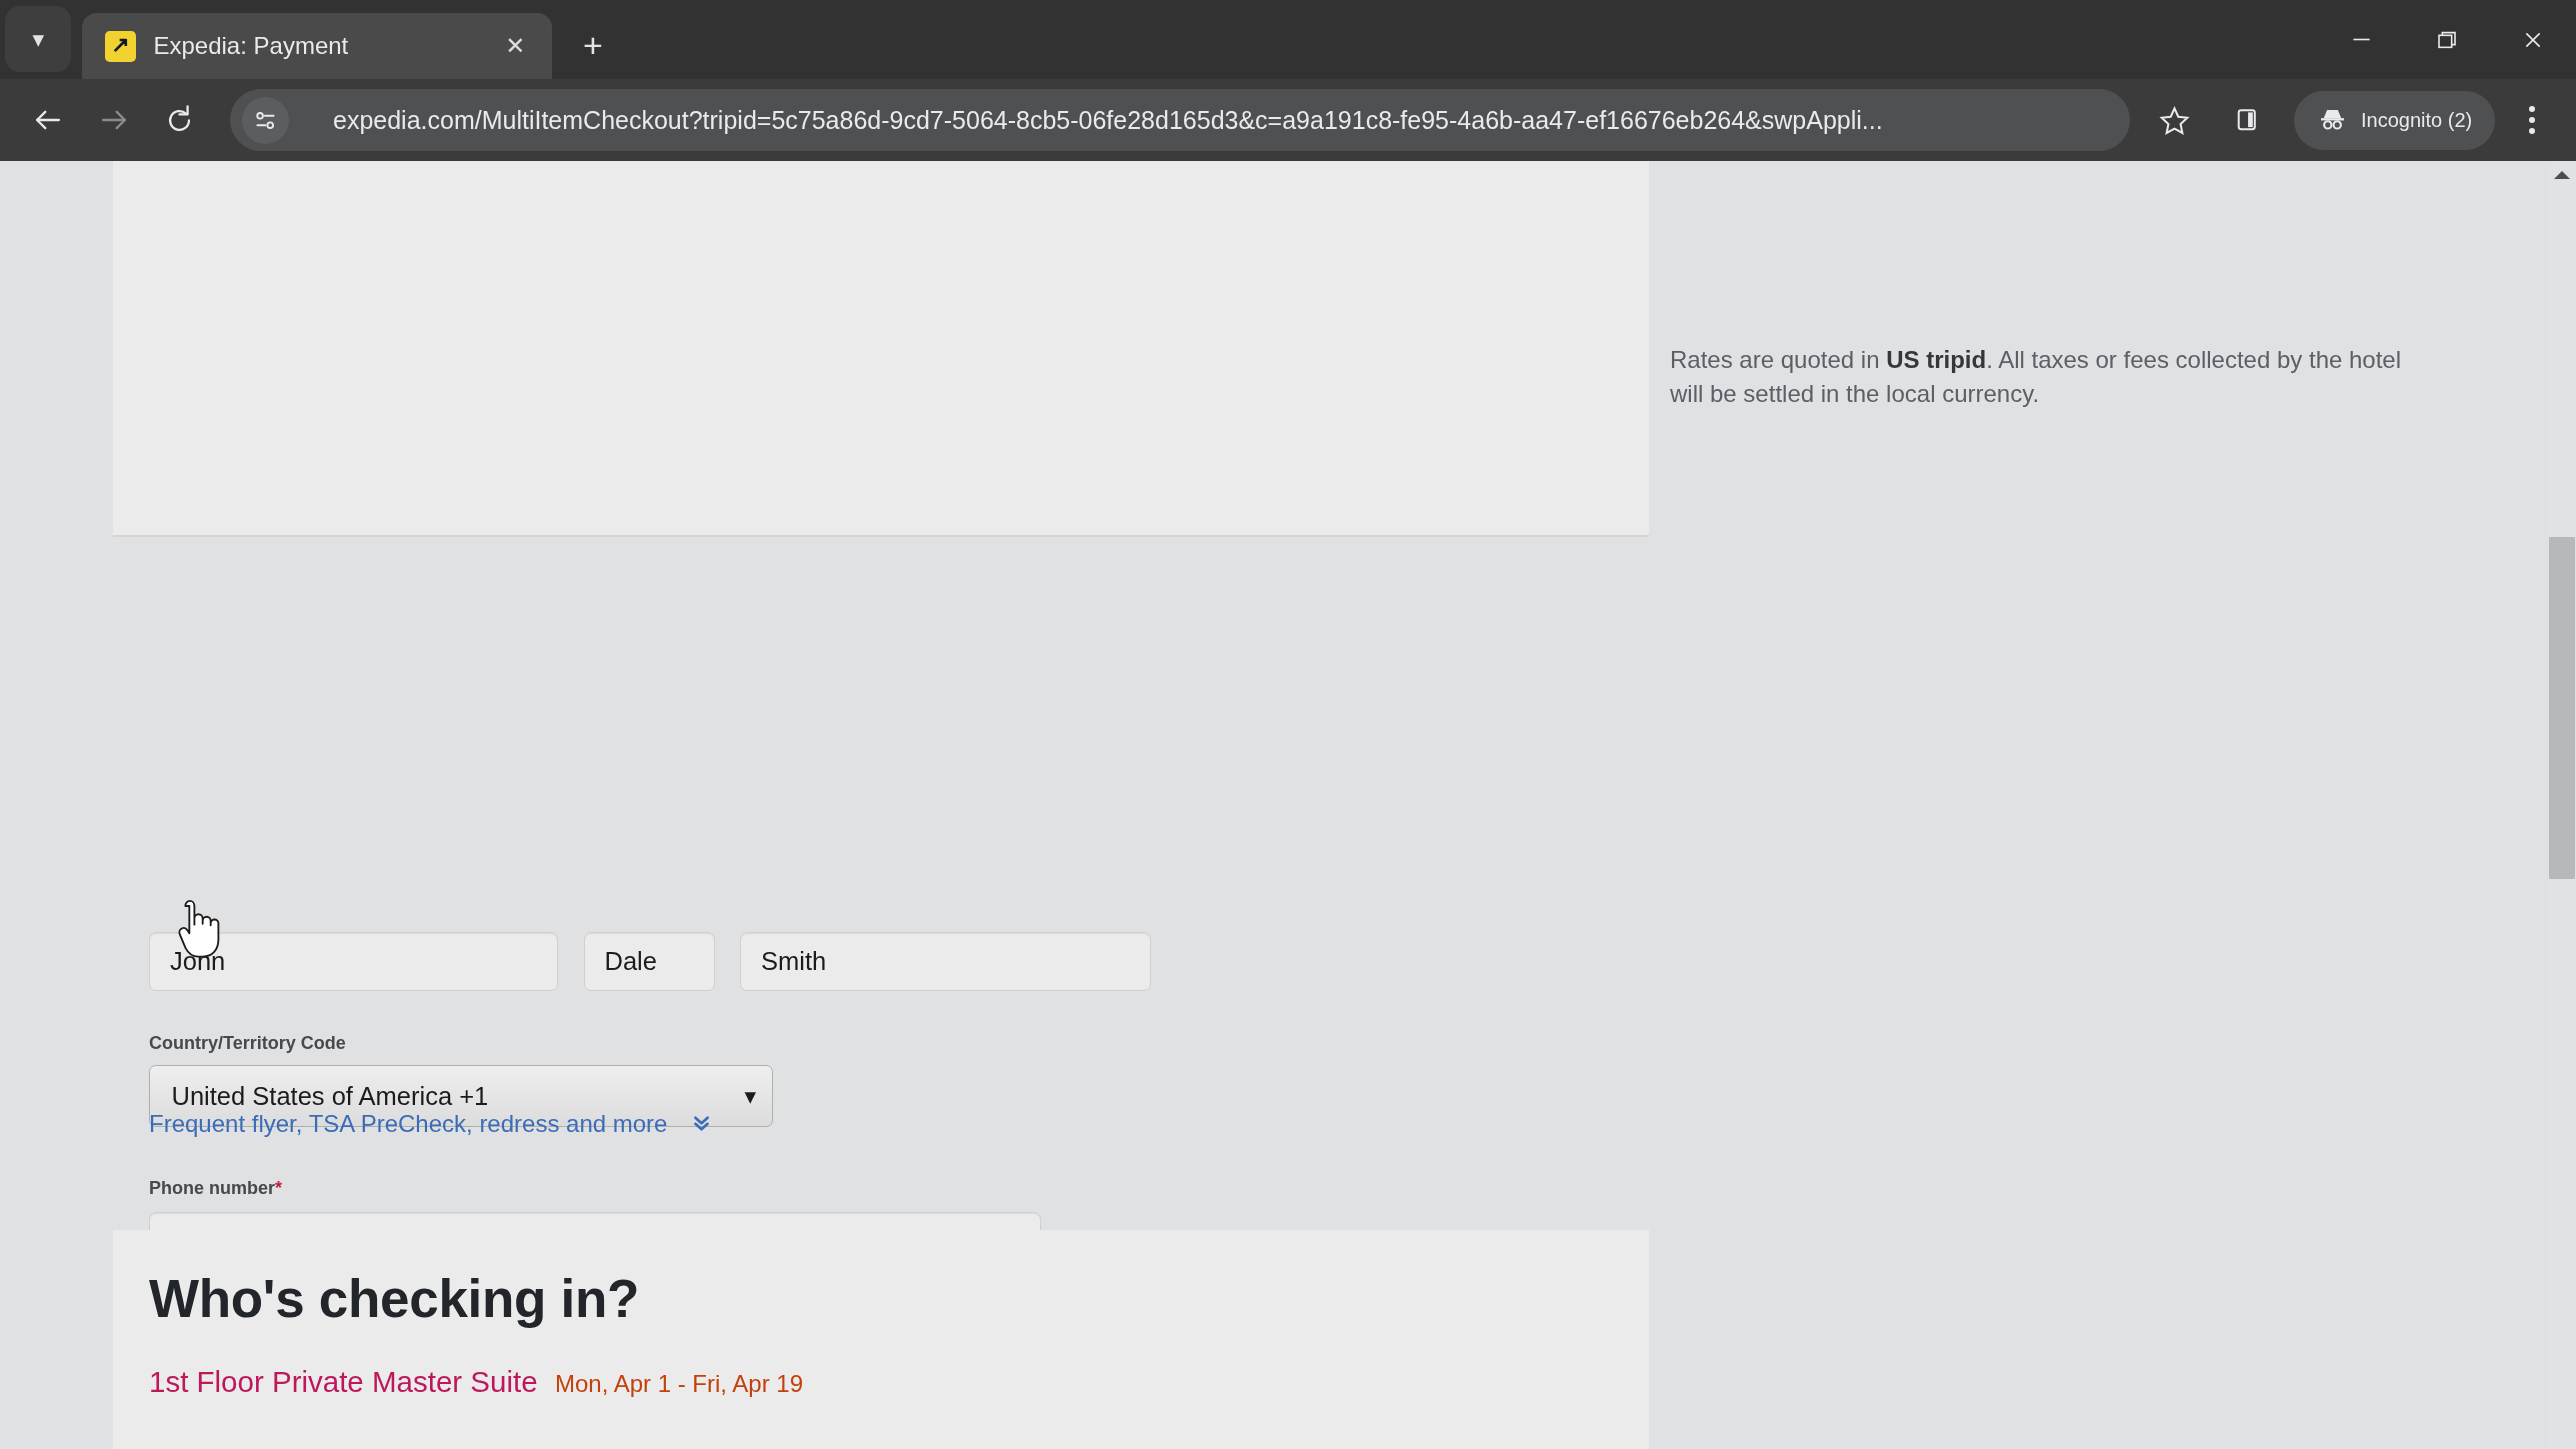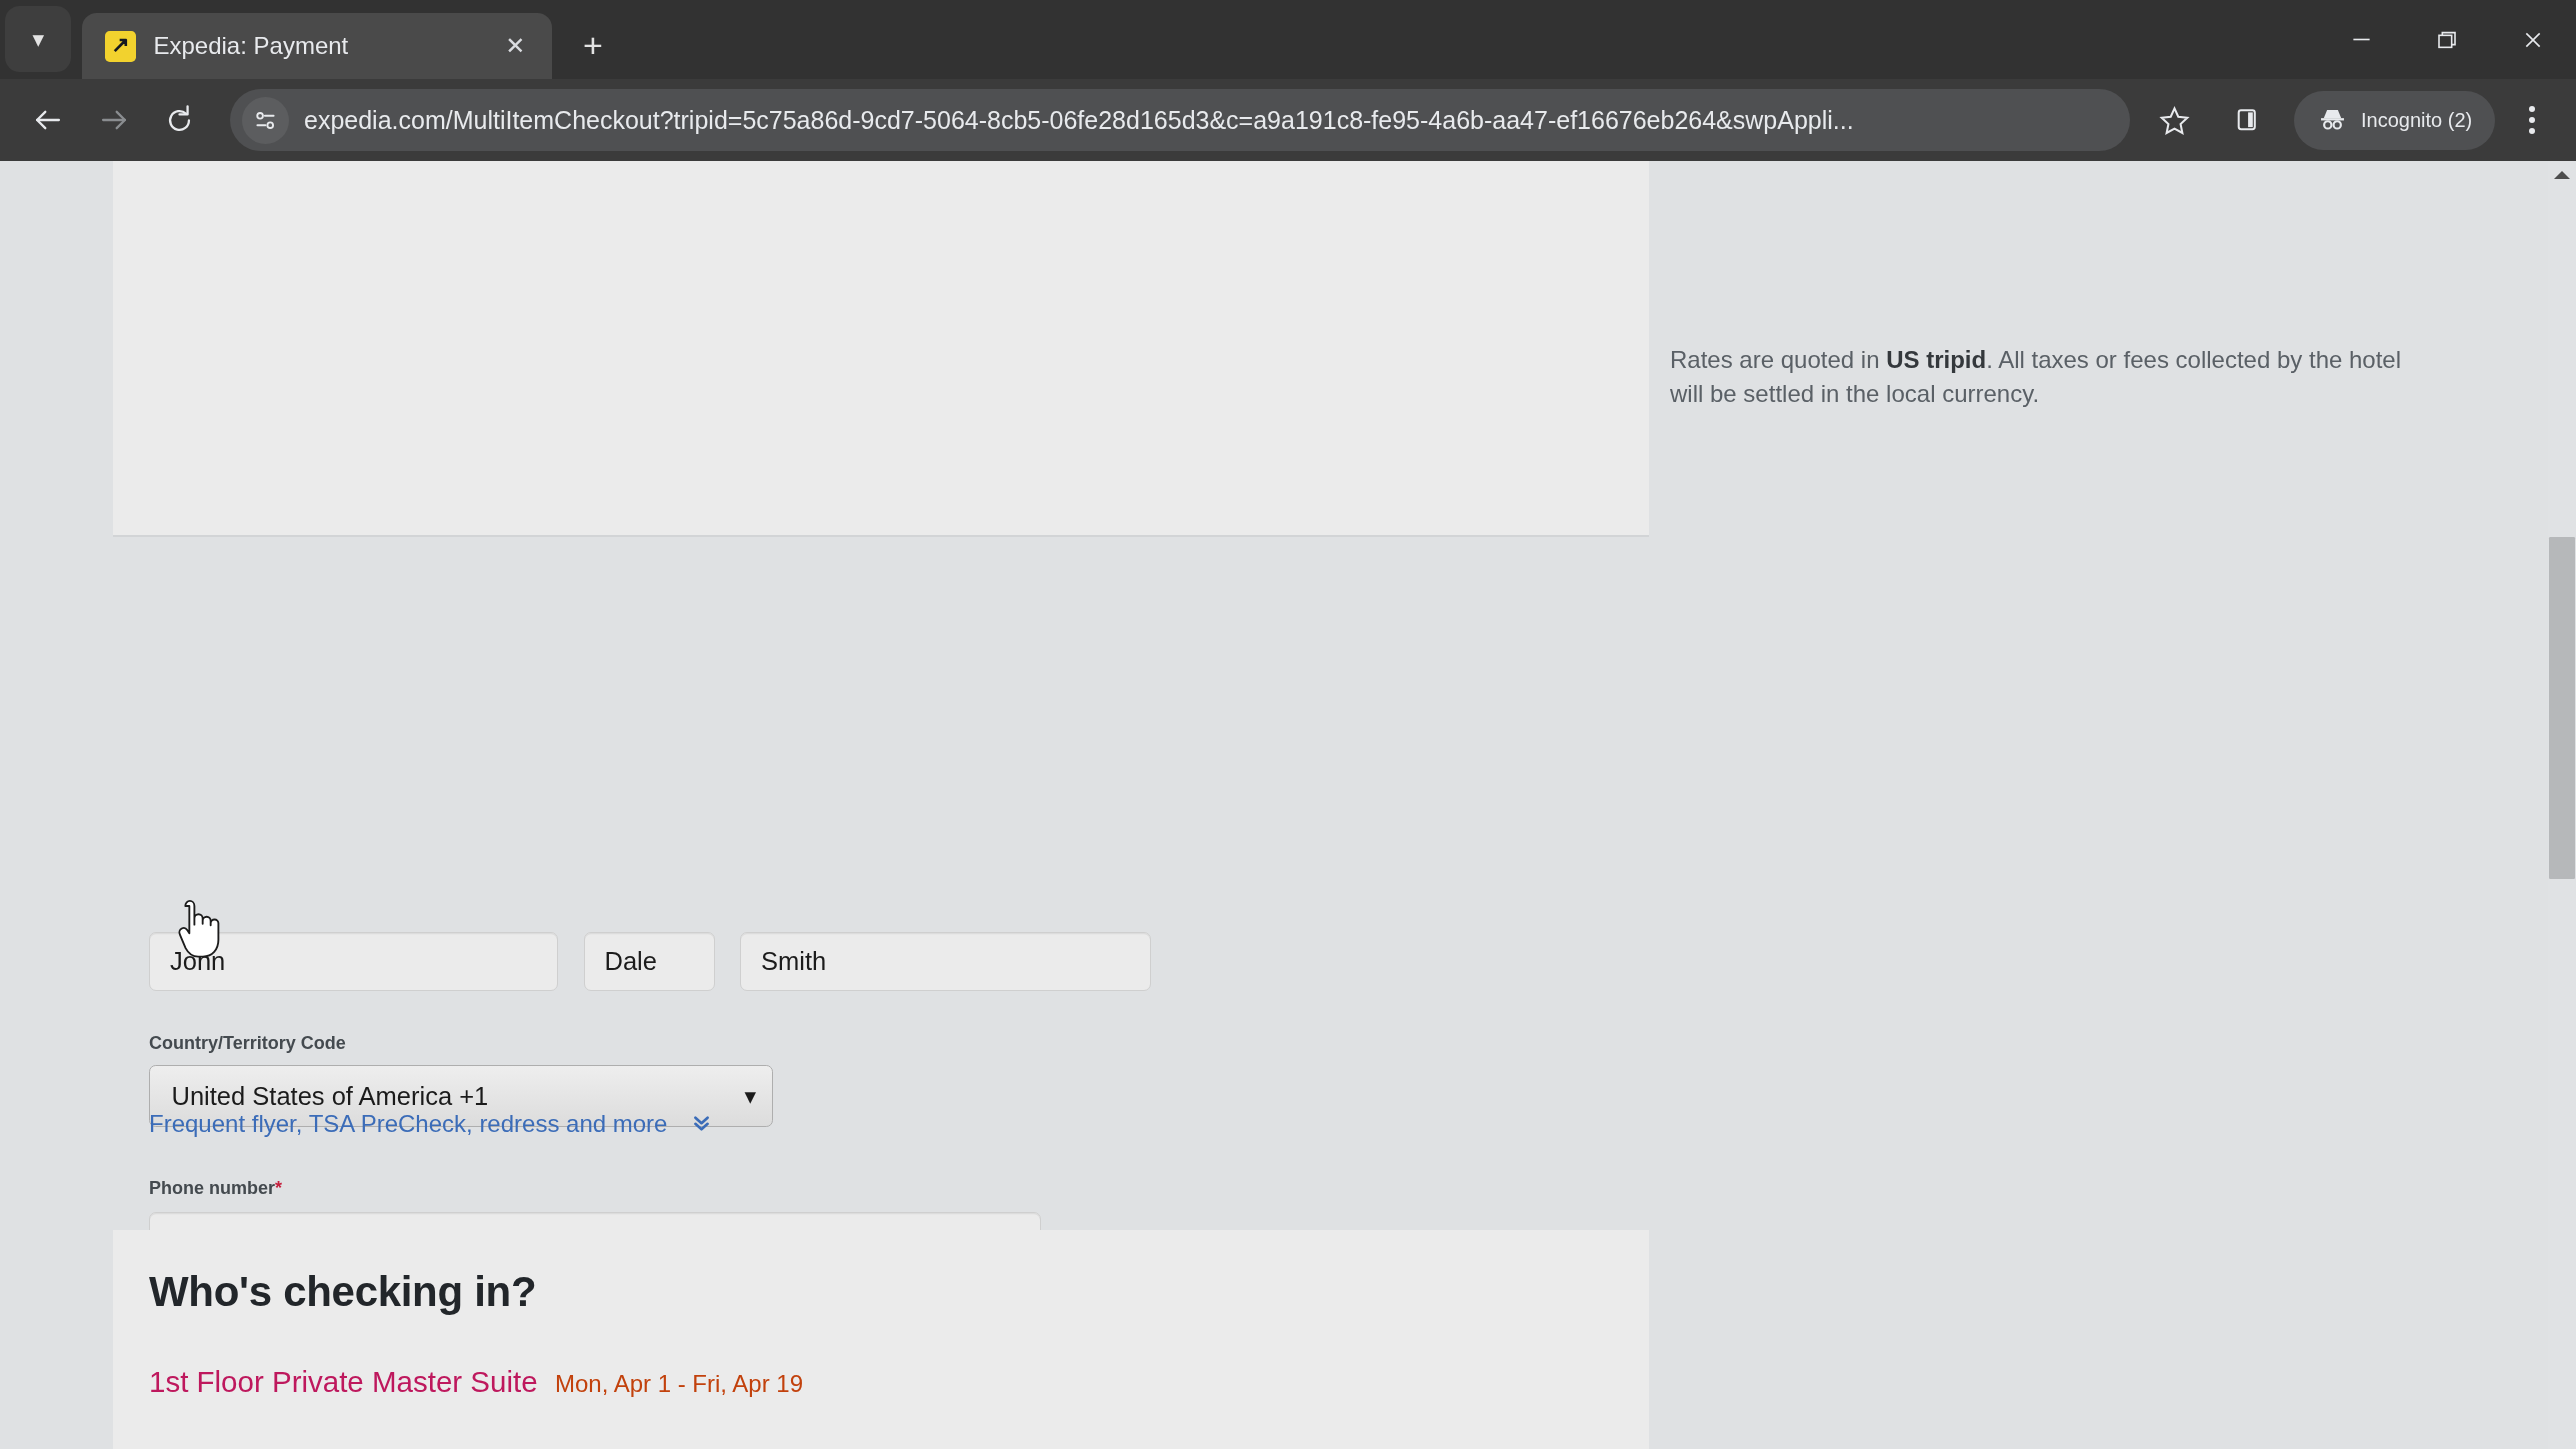--- a/index.html
+++ b/index.html
@@ -79,20 +79,21 @@
     color:#e8eaed; flex:0 0 auto;
   }
   .navbtn.disabled { color:#8a8d90; }
   .navbtn svg { display:block; }
 
   .omnibox {
     flex:1 1 auto; height:62px; margin:0 12px 0 17.4px;
     background:#4f5052; border-radius:31px;
     display:flex; align-items:center; padding:0 23px 0 12px;
     min-width:0;
+    gap:29px;
   }
   .omni-icon {
     width:47px; height:47px; border-radius:50%;
     background:#5c5d5f;
     display:flex; align-items:center; justify-content:center;
     flex:0 0 auto;
   }
   .omni-url {
     color:#e8eaed; font-size:25px; margin-left:14.8px;
     white-space:nowrap; overflow:hidden; text-overflow:clip;
@@ -188,21 +189,21 @@
     border-width:0 3.4px 3.4px 0; transform:rotate(42deg);
   }
   .checkrow .ctext { font-size:23.5px; color:#1c1c1c; margin-left:6px; line-height:1.1; }
 
   .linkrow { position:absolute; display:flex; align-items:center; }
   .linkrow .ltext { font-size:24px; color:#3b6cb8; }
   .linkrow .dbl { font-size:20px; color:#3b6cb8; margin-left:14.8px; line-height:1; }
 
   
   .h2 {
-    position:absolute; font-size:42px; font-weight:bold; color:#22262a;
+    position:absolute; font-size:53px; font-weight:bold; color:#22262a;
     letter-spacing:-0.3px;
   }
   .suite-row { position:absolute; display:flex; align-items:baseline; }
   .suite-name { font-size:29.5px; color:#be185d; }
   .suite-dates { font-size:24px; color:#c2410c; margin-left:17.4px; }
 
   
   .rail-text {
     position:absolute; left:1670px; top:182px;
     width:765px; font-size:24px; color:#5a6066; line-height:1.42;

